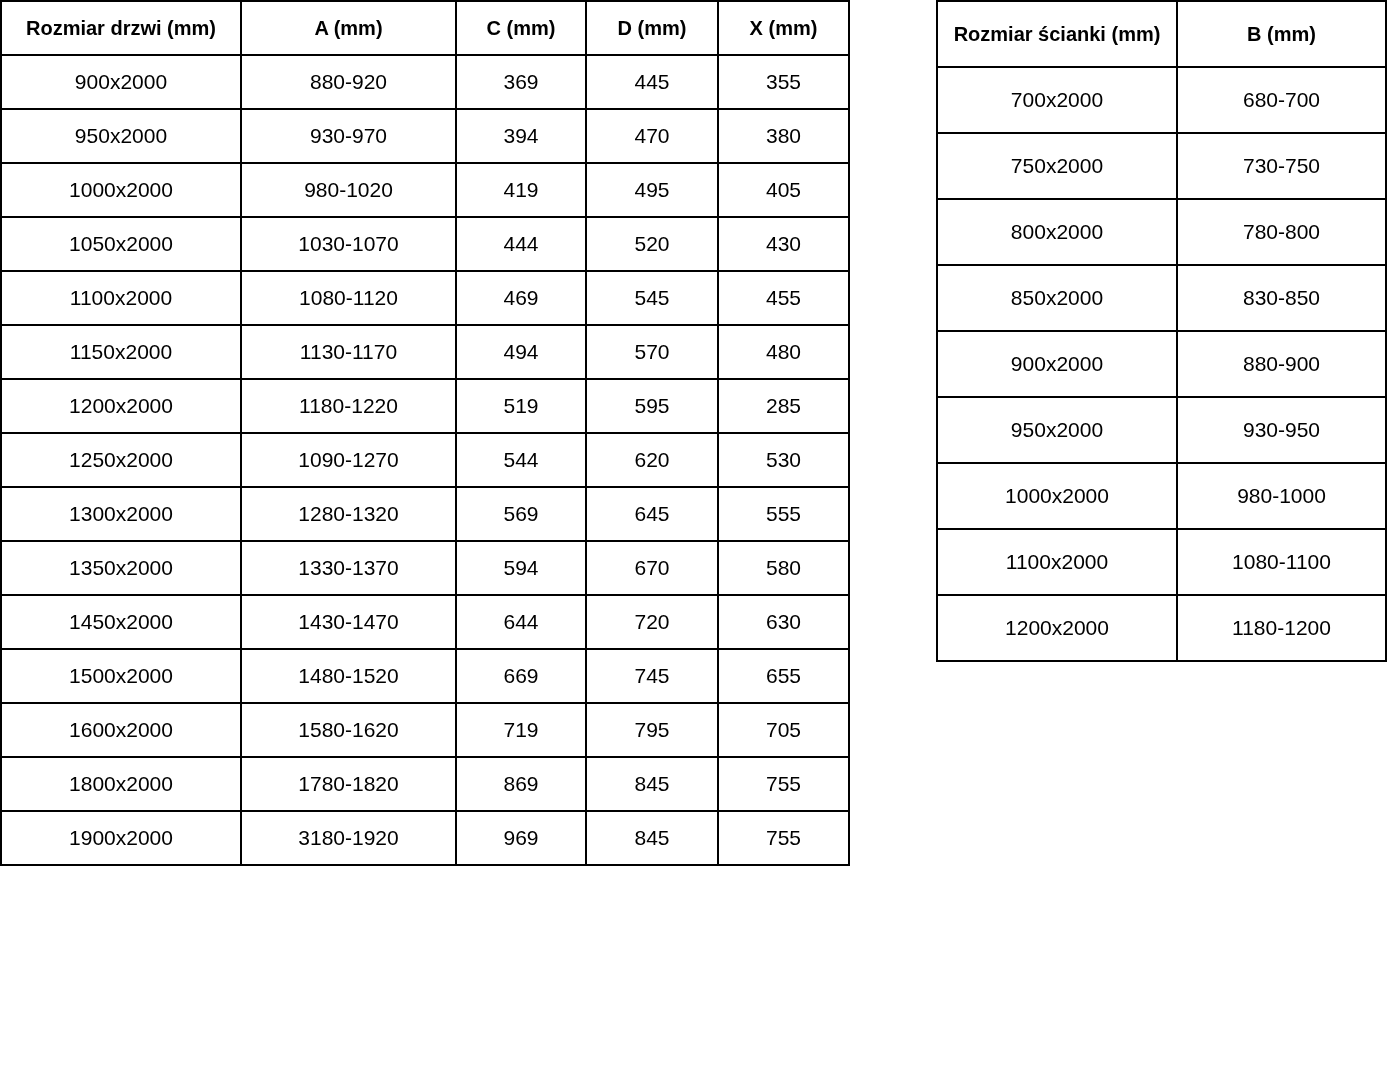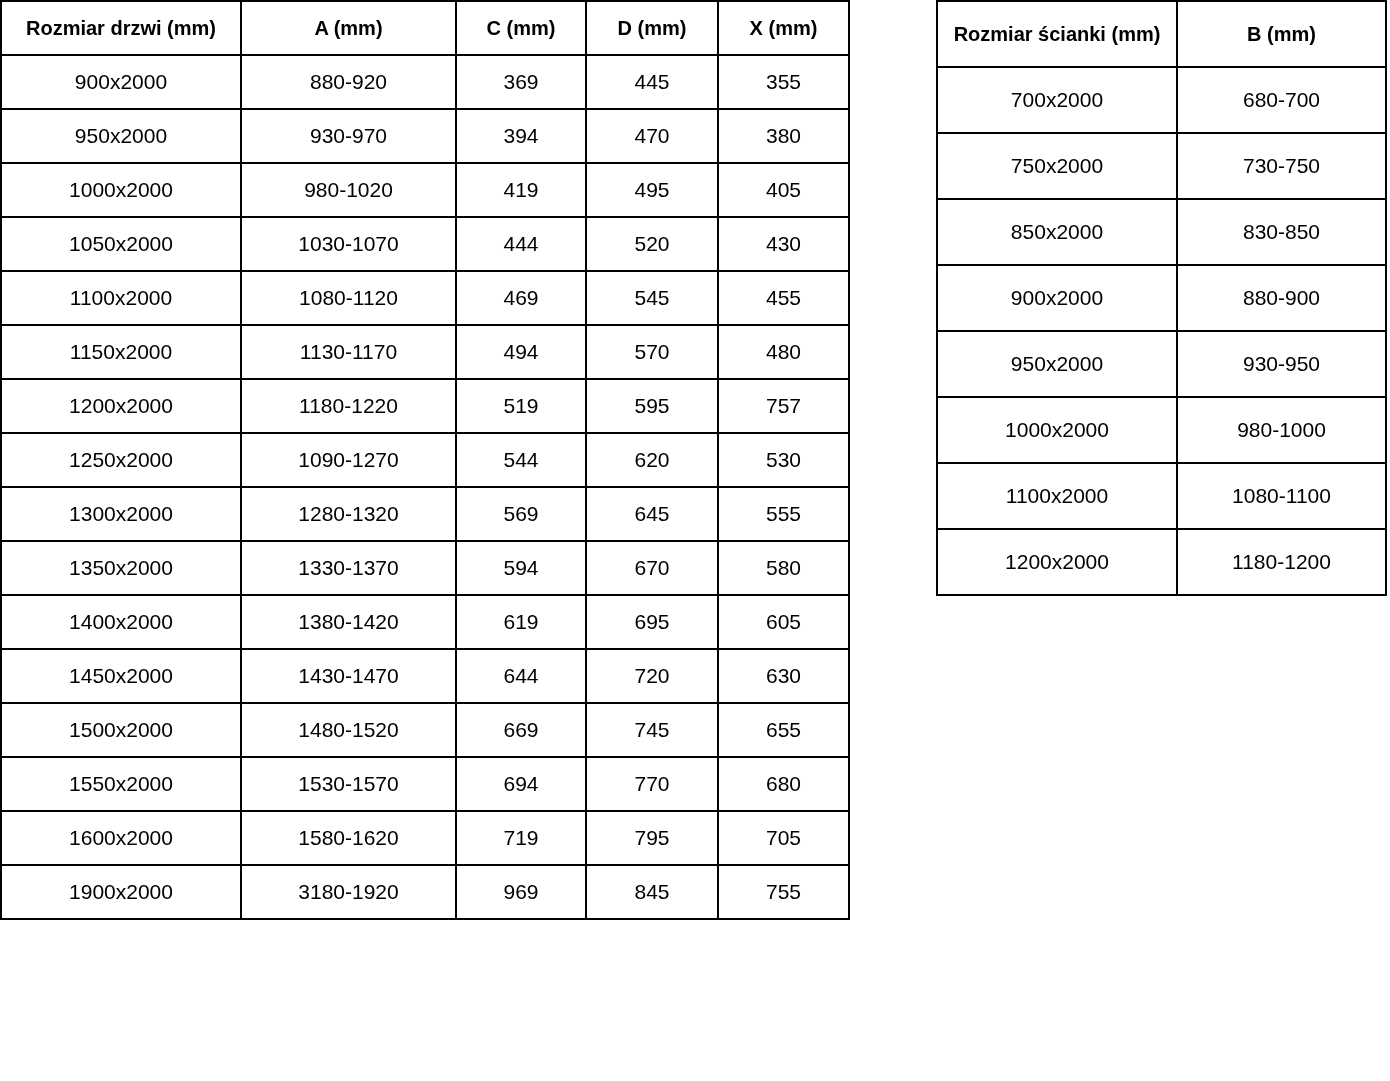--- a/index.html
+++ b/index.html
@@ -116,21 +116,21 @@
           <td>1130-1170</td>
           <td>494</td>
           <td>570</td>
           <td>480</td>
         </tr>
         <tr>
           <td>1200x2000</td>
           <td>1180-1220</td>
           <td>519</td>
           <td>595</td>
-          <td>757</td>
+          <td>285</td>
         </tr>
         <tr>
           <td>1250x2000</td>
           <td>1090-1270</td>
           <td>544</td>
           <td>620</td>
           <td>530</td>
         </tr>
         <tr>
           <td>1300x2000</td>
@@ -140,53 +140,46 @@
           <td>555</td>
         </tr>
         <tr>
           <td>1350x2000</td>
           <td>1330-1370</td>
           <td>594</td>
           <td>670</td>
           <td>580</td>
         </tr>
         <tr>
-          <td>1400x2000</td>
-          <td>1380-1420</td>
-          <td>619</td>
-          <td>695</td>
-          <td>605</td>
-        </tr>
-        <tr>
           <td>1450x2000</td>
           <td>1430-1470</td>
           <td>644</td>
           <td>720</td>
           <td>630</td>
         </tr>
         <tr>
           <td>1500x2000</td>
           <td>1480-1520</td>
           <td>669</td>
           <td>745</td>
           <td>655</td>
         </tr>
         <tr>
-          <td>1550x2000</td>
-          <td>1530-1570</td>
-          <td>694</td>
-          <td>770</td>
-          <td>680</td>
-        </tr>
-        <tr>
           <td>1600x2000</td>
           <td>1580-1620</td>
           <td>719</td>
           <td>795</td>
           <td>705</td>
+        </tr>
+        <tr>
+          <td>1800x2000</td>
+          <td>1780-1820</td>
+          <td>869</td>
+          <td>845</td>
+          <td>755</td>
         </tr>
         <tr>
           <td>1900x2000</td>
           <td>3180-1920</td>
           <td>969</td>
           <td>845</td>
           <td>755</td>
         </tr>
       </tbody>
     </table>
@@ -205,20 +198,24 @@
       <tbody>
         <tr>
           <td>700x2000</td>
           <td>680-700</td>
         </tr>
         <tr>
           <td>750x2000</td>
           <td>730-750</td>
         </tr>
         <tr>
+          <td>800x2000</td>
+          <td>780-800</td>
+        </tr>
+        <tr>
           <td>850x2000</td>
           <td>830-850</td>
         </tr>
         <tr>
           <td>900x2000</td>
           <td>880-900</td>
         </tr>
         <tr>
           <td>950x2000</td>
           <td>930-950</td>

